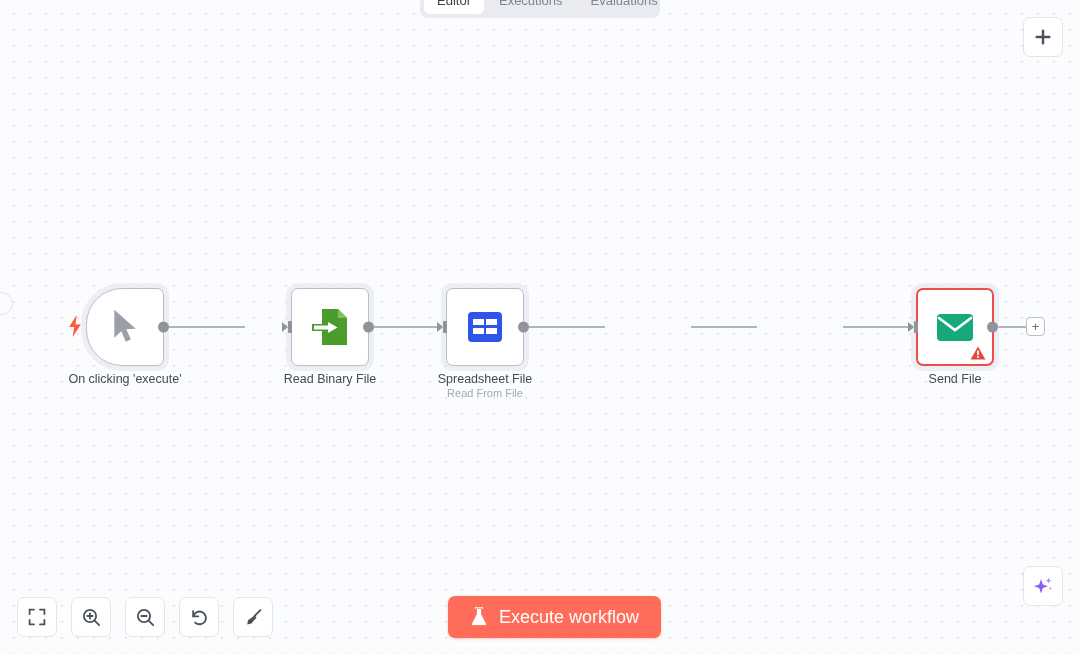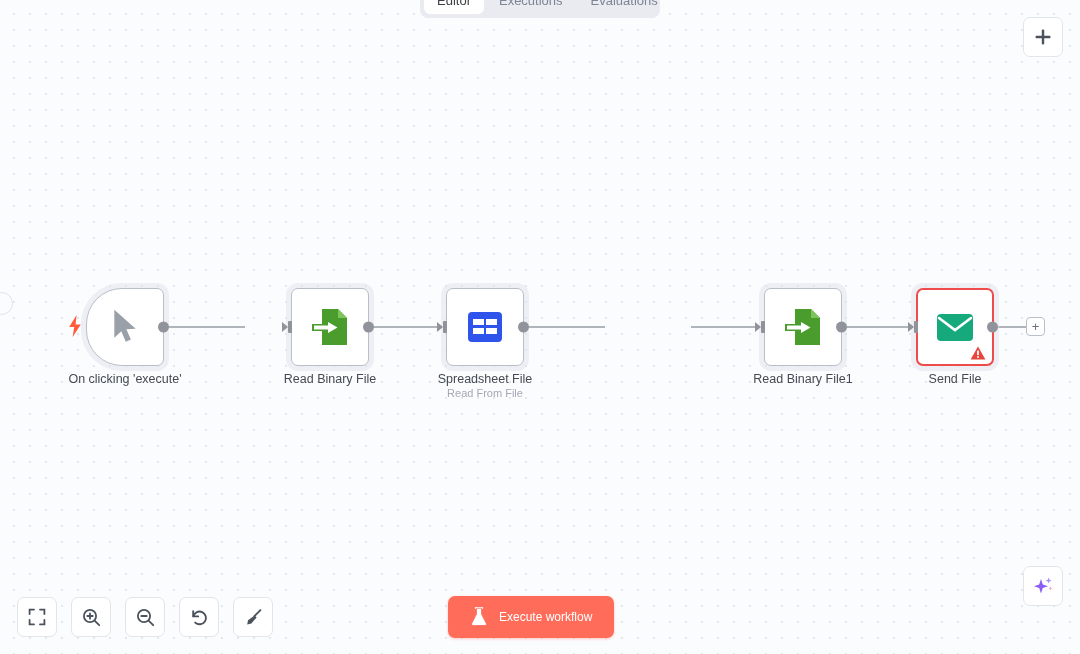--- a/index.html
+++ b/index.html
@@ -135,21 +135,21 @@
   
   #zoom-toolbar { position: absolute; left: 17px; bottom: 17px; display: flex; gap: 14px; }
   #zoom-toolbar .sq-btn { position: relative; left: auto; top: auto; }
 
   
   #execute-btn {
     position: absolute; left: 448px; top: 596px;
     height: 42px; padding: 0 22px;
     background: #ff6d5a;
     border: none; border-radius: 7px;
-    color: #ffffff; font-size: 12px;
+    color: #ffffff; font-size: 18px;
     font-family: "Liberation Sans", sans-serif;
     display: flex; align-items: center; gap: 11px;
     cursor: pointer;
     box-shadow: 0 1px 3px rgba(255,109,90,.35);
   }
 
   svg { display: block; }
 </style>
 </head>
 <body>
@@ -219,40 +219,20 @@
           <rect x="20" y="18" width="11" height="6" fill="#ffffff"></rect>
         </svg>
       </span>
       <div class="port-out"></div>
     </div>
     <div class="node-label">Spreadsheet File</div>
     <div class="node-sub">Read From File</div>
   </div>
 
 
-  <div class="node-wrap" style="left:764px; top:288px;">
-    <div class="node-box">
-      <div class="port-in">
-          <div class="arrow"></div>
-          <div class="bar"></div>
-        </div>
-      <span>
-        <svg width="40" height="42" viewBox="0 0 40 42">
-          <path d="M12 3 H28 L37 12 V39 H12 Z" fill="#4a9c2d"></path>
-          <path d="M28 3 L37 12 H28 Z" fill="#7ec45c"></path>
-          <rect x="2" y="18" width="18" height="7" fill="#4a9c2d"></rect>
-          <path d="M17 14 L30 21.5 L17 29 Z" fill="#4a9c2d"></path>
-          <rect x="4" y="19.5" width="15" height="4" fill="#ffffff"></rect>
-          <path d="M18 16 L27.5 21.5 L18 27 Z" fill="#ffffff"></path>
-        </svg>
-      </span>
-      <div class="port-out"></div>
-    </div>
-    <div class="node-label">Read Binary File1</div>
-  </div>
 
   <div class="node-wrap" style="left:916px; top:288px;">
     <div class="node-box error">
       <div class="port-in">
           <div class="arrow"></div>
           <div class="bar"></div>
         </div>
       <span>
         <svg width="38" height="29" viewBox="0 0 38 29">
           <rect x="1" y="1" width="36" height="27" rx="4" fill="#16a97c"></rect>

